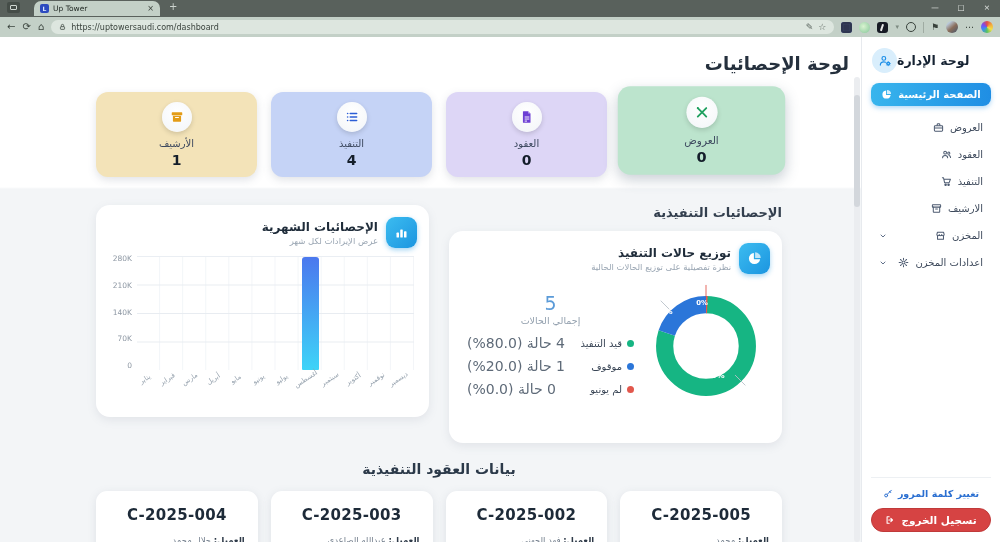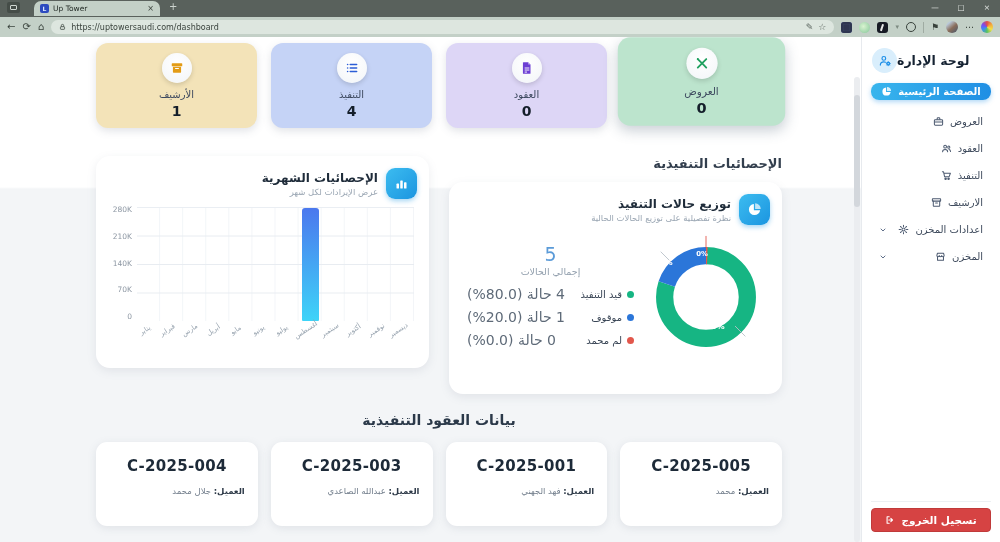--- a/index.html
+++ b/index.html
@@ -40,28 +40,28 @@
   
   .app { display:flex; height:505px; direction:rtl; }
 
   
   .sidebar { width:139px; background:#fff; border-left:1px solid #e7eaee; display:flex; flex-direction:column; padding:9px 9px 10px; flex:none; }
   .sb-header { display:flex; align-items:center; justify-content:flex-end; padding:2px 1px 10px; }
   .sb-title { font-size:12.5px; font-weight:bold; color:#152232; }
   .sb-badge { width:25px; height:25px; border-radius:50%; background:#d9eefc; color:#1d8fe8; display:flex; align-items:center; justify-content:center; flex:none; }
   .nav-item { height:25px; display:flex; align-items:center; gap:6px; padding:0 8px; border-radius:8px; color:#3e4a5c; font-size:10px; margin-bottom:2px; cursor:pointer; }
   .nav-item .nicon { color:#4c5a70; display:flex; flex:none; }
-  .nav-item.active { background:linear-gradient(90deg,#38b5ed,#1f8ee4); color:#fff; justify-content:center; height:17px; font-weight:bold; box-shadow:0 2px 5px rgba(31,142,228,.35); margin-bottom:9px; }
+  .nav-item.active { background:linear-gradient(90deg,#38b5ed,#1f8ee4); color:#fff; justify-content:center; height:23px; font-weight:bold; box-shadow:0 2px 5px rgba(31,142,228,.35); margin-bottom:9px; }
   .nav-item.active .nicon { color:#fff; }
   .chev { margin-inline-start:auto; color:#61708a; display:flex; }
   .sb-footer { margin-top:auto; }
   .sb-divider { height:1px; background:#edf0f3; margin:8px 0 6px; }
   .pwd-link { display:flex; align-items:center; justify-content:center; gap:5px; color:#2a6fd1; font-size:9.5px; font-weight:bold; padding:4px 0 9px; cursor:pointer; }
   .pwd-link .nicon { display:flex; }
-  .logout-btn { width:100%; height:24px; background:#d64343; border:1px solid #c03a3a; border-radius:4px; color:#fff; font-size:10.5px; font-weight:bold; display:flex; align-items:center; justify-content:center; gap:6px; font-family:inherit; cursor:pointer; }
+  .logout-btn { width:100%; height:24px; background:#d64343; border:1px solid #c03a3a; border-radius:12px; color:#fff; font-size:10.5px; font-weight:bold; display:flex; align-items:center; justify-content:center; gap:6px; font-family:inherit; cursor:pointer; }
 
   
   .main { flex:1; position:relative; overflow:hidden; background:linear-gradient(#ffffff 0,#ffffff 150px,#f3f5f7 152px); padding-top:6px; }
   .scrollbar { position:absolute; top:40px; bottom:0; right:1px; width:6px; background:#ebedf0; border-radius:3px; }
   .scroll-thumb { position:absolute; top:18px; width:6px; height:112px; border-radius:3px; background:#d3d7dc; }
   .page-title { text-align:right; margin:8px 12px 15px; font-size:18px; font-weight:bold; color:#25303d; line-height:26px; }
   .content { width:686px; margin:0 79px 0 auto; }
 
   
   .stats-row { display:flex; gap:14px; margin-bottom:28px; height:85px; }
@@ -225,68 +225,78 @@
         <div class="nav-item">
           <span>الارشيف</span>
           <span class="nicon">
             <svg width="11" height="11" viewBox="0 0 24 24" fill="none" stroke="currentColor" stroke-width="2.2" stroke-linecap="round">
                 <rect x="3" y="4" width="18" height="5" rx="1"></rect>
                 <path d="M5 9v10a1 1 0 0 0 1 1h12a1 1 0 0 0 1-1V9M10 13h4"></path>
               </svg>
           </span>
         </div>
         <div class="nav-item">
+          <span>المخزن</span>
+          <span class="nicon">
+            <svg width="11" height="11" viewBox="0 0 24 24" fill="none" stroke="currentColor" stroke-width="2.2" stroke-linejoin="round">
+                <path d="M4 10l1.2-5h13.6L20 10c0 1.4-1.1 2.5-2.7 2.5S14.7 11.4 14.7 10c0 1.4-1.2 2.5-2.7 2.5S9.3 11.4 9.3 10c0 1.4-1.2 2.5-2.7 2.5S4 11.4 4 10z"></path>
+                <path d="M5.5 13v7h13v-7"></path>
+              </svg>
+          </span>
+          <span class="chev">
+            <svg width="8" height="8" viewBox="0 0 24 24" fill="none" stroke="currentColor" stroke-width="3" stroke-linecap="round" stroke-linejoin="round">
+                <path d="M6 9l6 6 6-6"></path>
+              </svg>
+          </span>
+        </div>
+        <div class="nav-item">
           <span>اعدادات المخزن</span>
           <span class="nicon">
             <svg width="11" height="11" viewBox="0 0 24 24" fill="none" stroke="currentColor" stroke-width="2.2" stroke-linecap="round">
                 <circle cx="12" cy="12" r="3.4"></circle>
                 <path d="M12 2.5v3M12 18.5v3M2.5 12h3M18.5 12h3M5.3 5.3l2.1 2.1M16.6 16.6l2.1 2.1M18.7 5.3l-2.1 2.1M7.4 16.6l-2.1 2.1"></path>
               </svg>
           </span>
           <span class="chev">
             <svg width="8" height="8" viewBox="0 0 24 24" fill="none" stroke="currentColor" stroke-width="3" stroke-linecap="round" stroke-linejoin="round">
                 <path d="M6 9l6 6 6-6"></path>
               </svg>
           </span>
         </div>
-        <div class="nav-item">
-          <span>المخزن</span>
-          <span class="nicon">
-            <svg width="11" height="11" viewBox="0 0 24 24" fill="none" stroke="currentColor" stroke-width="2.2" stroke-linejoin="round">
-                <path d="M4 10l1.2-5h13.6L20 10c0 1.4-1.1 2.5-2.7 2.5S14.7 11.4 14.7 10c0 1.4-1.2 2.5-2.7 2.5S9.3 11.4 9.3 10c0 1.4-1.2 2.5-2.7 2.5S4 11.4 4 10z"></path>
-                <path d="M5.5 13v7h13v-7"></path>
-              </svg>
-          </span>
-          <span class="chev">
-            <svg width="8" height="8" viewBox="0 0 24 24" fill="none" stroke="currentColor" stroke-width="3" stroke-linecap="round" stroke-linejoin="round">
-                <path d="M6 9l6 6 6-6"></path>
-              </svg>
-          </span>
-        </div>
       </nav>
 
       <div class="sb-footer">
         <div class="sb-divider"></div>
+        <div class="pwd-link">
+          <span>تغيير كلمة المرور</span>
+          <span class="nicon">
+            <svg width="10" height="10" viewBox="0 0 24 24" fill="none" stroke="currentColor" stroke-width="2.4" stroke-linecap="round">
+                <circle cx="7.5" cy="15.5" r="3.5"></circle>
+                <path d="M10.5 12.5L20 3M15.5 5.5l3 3"></path>
+              </svg>
+          </span>
+        </div>
         <button class="logout-btn">
           <span>تسجيل الخروج</span>
           <span class="nicon" style="display:flex">
             <svg width="10" height="10" viewBox="0 0 24 24" fill="none" stroke="currentColor" stroke-width="2.6" stroke-linecap="round" stroke-linejoin="round">
                 <path d="M10 4H5v16h5"></path>
                 <path d="M14 8l4 4-4 4M18 12H9"></path>
               </svg>
           </span>
         </button>
       </div>
     </aside>
 
     <div class="main">
       <div class="scrollbar">
           <div class="scroll-thumb"></div>
         </div>
 
+      <h1 class="page-title">لوحة الإحصائيات</h1>
 
       <div class="content">
 
         <div class="stats-row">
           <div class="stat-card highlight" style="background: rgb(188, 228, 205);">
             <span class="stat-icon" style="color: rgb(31, 160, 95);">
               <svg width="14" height="14" viewBox="0 0 24 24" fill="none" stroke="currentColor" stroke-width="3" stroke-linecap="round">
                   <path d="M5 19L19 5M5 5l5.5 5.5M13.5 13.5L19 19"></path>
                   <circle cx="5" cy="5" r="1.6" fill="currentColor" stroke="none"></circle>
                 </svg>
@@ -376,21 +386,21 @@
                   <div class="legend-row">
                     <span class="legend-name">
                         <span class="legend-dot" style="background: rgb(43, 118, 217);"></span>
                         <span>موقوف</span>
                       </span>
                     <span class="legend-val"><span>1 حالة</span> <span class="ltr">(%20.0)</span></span>
                   </div>
                   <div class="legend-row">
                     <span class="legend-name">
                         <span class="legend-dot" style="background: rgb(226, 87, 76);"></span>
-                        <span>لم محمد</span>
+                        <span>لم يونيو</span>
                       </span>
                     <span class="legend-val"><span>0 حالة</span> <span class="ltr">(%0.0)</span></span>
                   </div>
                 </div>
               </div>
             </div>
           </div>
 
           <div class="chart-col">
             <div class="panel">
@@ -476,21 +486,21 @@
           </div>
         </div>
 
         <h2 class="contracts-title">بيانات العقود التنفيذية</h2>
         <div class="contracts-row">
           <div class="contract-card">
             <div class="contract-num">C-2025-005</div>
             <div class="contract-client"><span class="client-label">العميل:</span> <span class="client-name">محمد</span></div>
           </div>
           <div class="contract-card">
-            <div class="contract-num">C-2025-001</div>
+            <div class="contract-num">C-2025-002</div>
             <div class="contract-client"><span class="client-label">العميل:</span> <span class="client-name">فهد الجهني</span></div>
           </div>
           <div class="contract-card">
             <div class="contract-num">C-2025-003</div>
             <div class="contract-client"><span class="client-label">العميل:</span> <span class="client-name">عبدالله الصاعدي</span></div>
           </div>
           <div class="contract-card">
             <div class="contract-num">C-2025-004</div>
             <div class="contract-client"><span class="client-label">العميل:</span> <span class="client-name">جلال محمد</span></div>
           </div>

